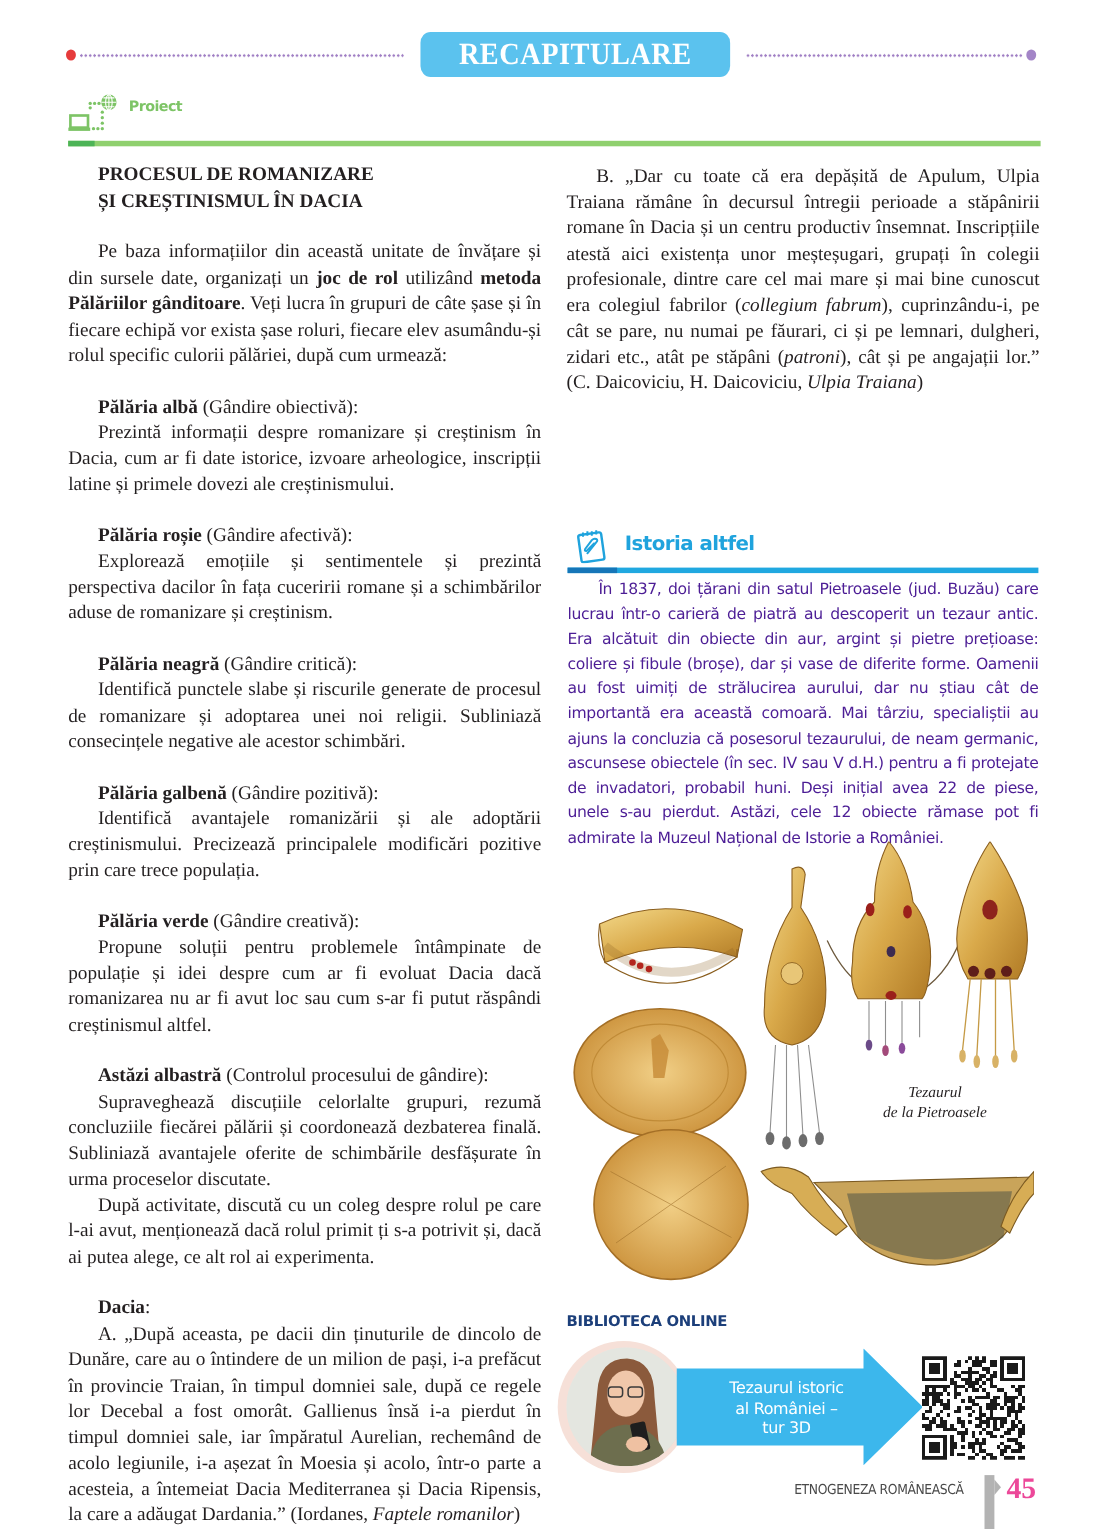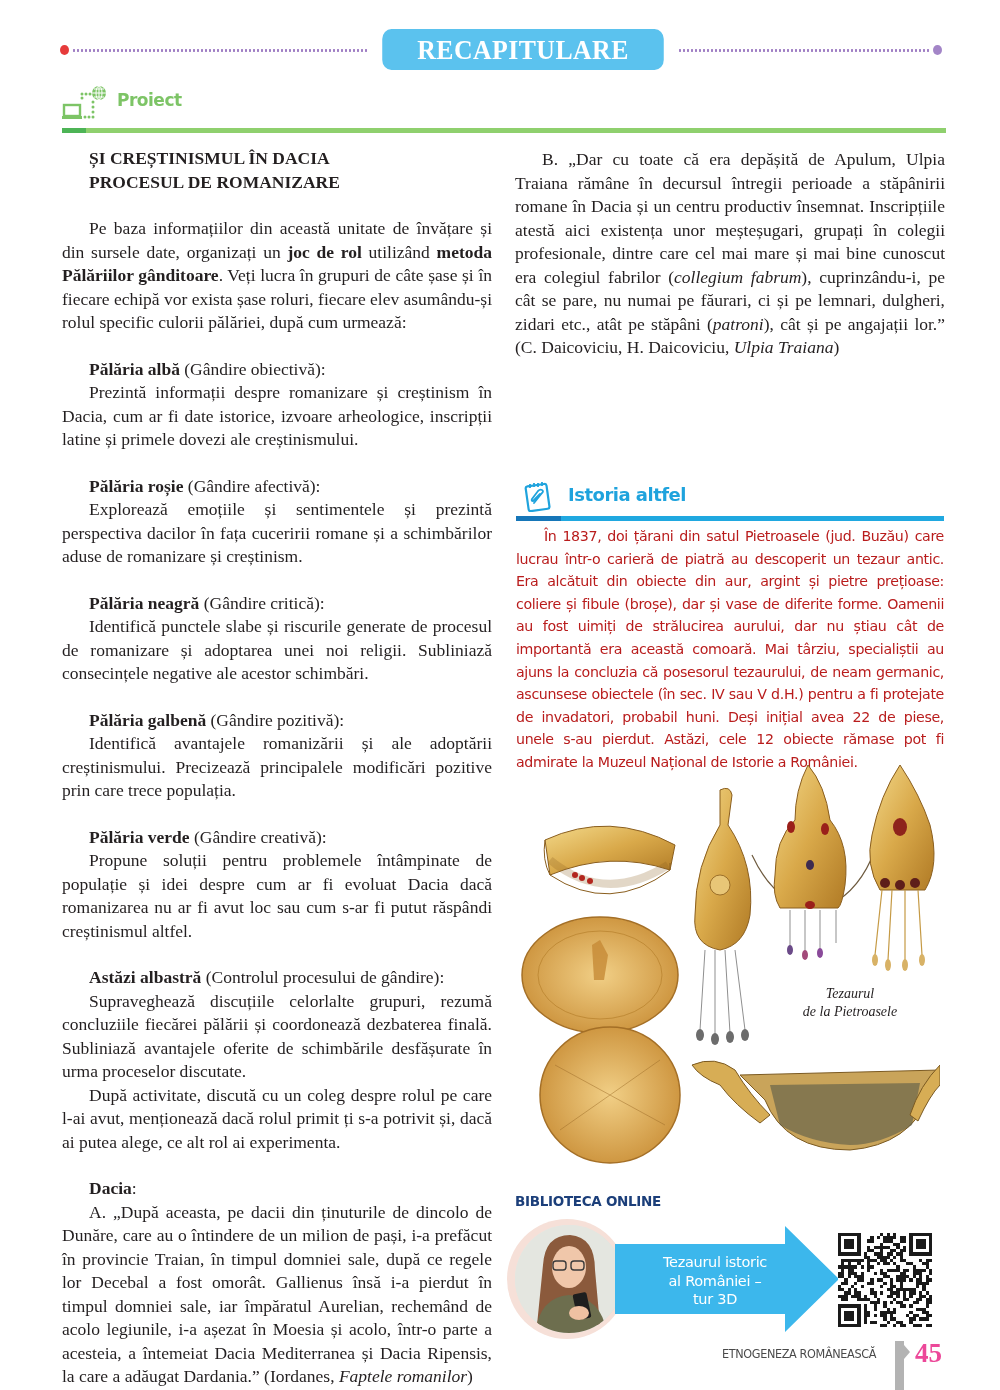--- a/index.html
+++ b/index.html
@@ -12,21 +12,21 @@
   .banner-dot-right { position: absolute; left: 933px; top: 45px; width: 9px; height: 10px; border-radius: 50%; background: #a385c7; }
   .banner-dots { position: absolute; top: 49px; height: 3px; background-image: radial-gradient(circle, #a07fc4 1.1px, transparent 1.3px); background-size: 4px 3px; background-repeat: repeat-x; }
   .banner-dots.left { left: 72px; width: 295px; }
   .banner-dots.right { left: 678px; width: 252px; }
   .banner-title { position: absolute; left: 370px; top: 29px; width: 306px; height: 41px; background: #5bc2ee; border-radius: 10px; color: #ffffff; font-family: "Liberation Serif", serif; font-size: 28px; font-weight: 700; text-align: center; line-height: 41px; letter-spacing: 0.5px; transform: scaleX(0.92); }
 
   
   .section-head { position: absolute; }
   .proiect-head { left: 62px; top: 85px; width: 884px; height: 50px; }
   .proiect-icon { position: absolute; left: 0; top: 0; width: 48px; height: 36px; }
-  .proiect-label { position: absolute; left: 55px; top: 5px; font-family: "DejaVu Sans", sans-serif; font-weight: 700; font-size: 17px; color: #7dc466; letter-spacing: -0.5px; }
+  .proiect-label { position: absolute; left: 55px; top: 5px; font-family: "DejaVu Sans", sans-serif; font-weight: 700; font-size: 13px; color: #7dc466; letter-spacing: -0.5px; }
   .proiect-rule { position: absolute; left: 0; top: 43px; width: 884px; height: 5px; background: #8fd06e; }
   .proiect-rule-accent { position: absolute; left: 0; top: 43px; width: 24px; height: 5px; background: #4db456; }
 
   .istoria-head { left: 516px; top: 478px; width: 428px; height: 45px; }
   .istoria-icon { position: absolute; left: 8px; top: 2px; width: 28px; height: 32px; }
   .istoria-label { position: absolute; left: 52px; top: 6px; font-family: "DejaVu Sans", sans-serif; font-weight: 700; font-size: 18px; color: #1fa3dd; letter-spacing: -0.5px; }
   .istoria-rule { position: absolute; left: 0; top: 38px; width: 428px; height: 5px; background: #20a8e0; }
   .istoria-rule-accent { position: absolute; left: 0; top: 38px; width: 45px; height: 5px; background: #1676b8; }
 
   
@@ -35,21 +35,21 @@
   .col-right { left: 515px; top: 148px; width: 430px; }
 
   .col p { margin: 0; }
   .indent { text-indent: 27px; }
   .gap { height: 23px; }
   .bold { font-weight: 700; }
   .italic { font-style: italic; }
   .project-title { font-weight: 700; padding-left: 27px; text-align: left; font-size: 17.5px; line-height: 23.5px; }
 
   
-  .istoria-text { position: absolute; left: 516px; top: 525px; width: 428px; font-family: "DejaVu Sans", sans-serif; font-size: 14.2px; line-height: 22.6px; text-align: justify; color: #b91c1c; letter-spacing: -0.35px; }
+  .istoria-text { position: absolute; left: 516px; top: 525px; width: 428px; font-family: "DejaVu Sans", sans-serif; font-size: 14.2px; line-height: 22.6px; text-align: justify; color: #4c1d95; letter-spacing: -0.35px; }
   .istoria-text p { text-indent: 28px; }
 
   
   .treasure { position: absolute; left: 520px; top: 765px; width: 420px; height: 400px; }
   .treasure-caption { position: absolute; left: 780px; top: 985px; width: 140px; text-align: center; font-family: "Liberation Serif", serif; font-style: italic; font-size: 14px; line-height: 18px; color: #231f20; }
 
   
   .biblio-label { position: absolute; left: 515px; top: 1193px; font-family: "DejaVu Sans", sans-serif; font-weight: 700; font-size: 13.5px; color: #1c3f7a; letter-spacing: -0.3px; }
   .biblio-circle { position: absolute; left: 507px; top: 1219px; width: 120px; height: 120px; border-radius: 50%; background: #f6e0d8; overflow: hidden; }
   .biblio-photo { position: absolute; left: 8px; top: 6px; width: 108px; height: 108px; border-radius: 50%; overflow: hidden; background: linear-gradient(135deg, #e9ece8 0%, #d7dbd6 100%); }
@@ -92,22 +92,22 @@
     <path d="M30 8 H44 M37 1 V15 M32 4 H42 M32 12 H42" stroke="#ffffff" stroke-width="1"></path>
     <ellipse cx="37" cy="8" rx="3" ry="7" fill="none" stroke="#ffffff" stroke-width="1"></ellipse>
   </svg>
   <span class="proiect-label">Proiect</span>
   <div class="proiect-rule"></div>
   <div class="proiect-rule-accent"></div>
 </div>
 
 <div class="col col-left">
   <div class="project-title">
+    <div>PROCESUL DE ROMANIZARE</div>
     <div>ȘI CREȘTINISMUL ÎN DACIA</div>
-    <div>PROCESUL DE ROMANIZARE</div>
   </div>
   <div class="gap"></div>
   <p class="indent"><span>Pe baza informațiilor din această unitate de învățare și din sursele date, organizați un </span><span class="bold">joc de rol</span><span> utilizând </span><span class="bold">metoda Pălăriilor gânditoare</span><span>. Veți lucra în grupuri de câte șase și în fiecare echipă vor exista șase roluri, fiecare elev asumându-și rolul specific culorii pălăriei, după cum urmează:</span></p>
 
   <div class="gap"></div>
   <div>
     <p class="indent"><span class="bold">Pălăria albă</span><span> (Gândire obiectivă):</span></p>
     <p class="indent">Prezintă informații despre romanizare și creștinism în Dacia, cum ar fi date istorice, izvoare arheologice, inscripții latine și primele dovezi ale creștinismului.</p>
   </div>
 

